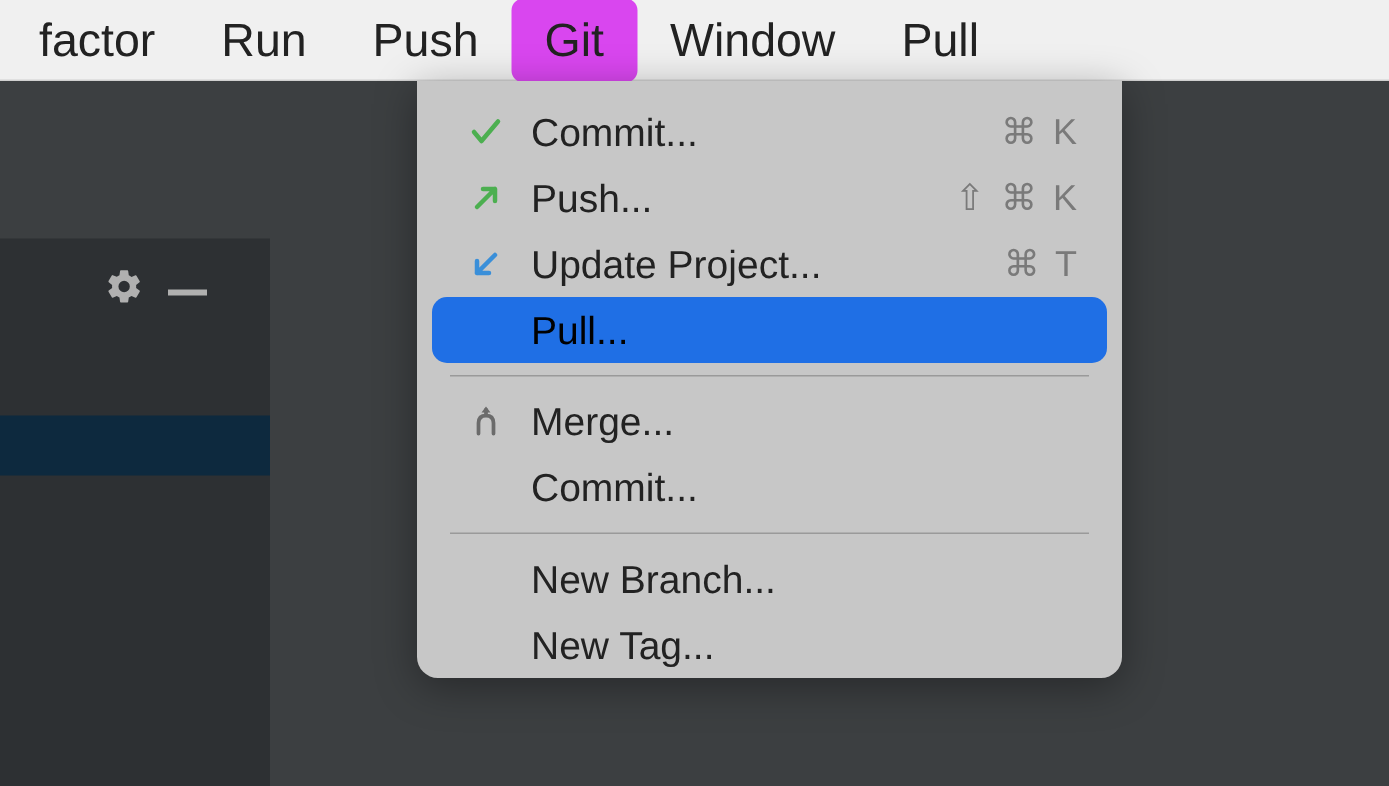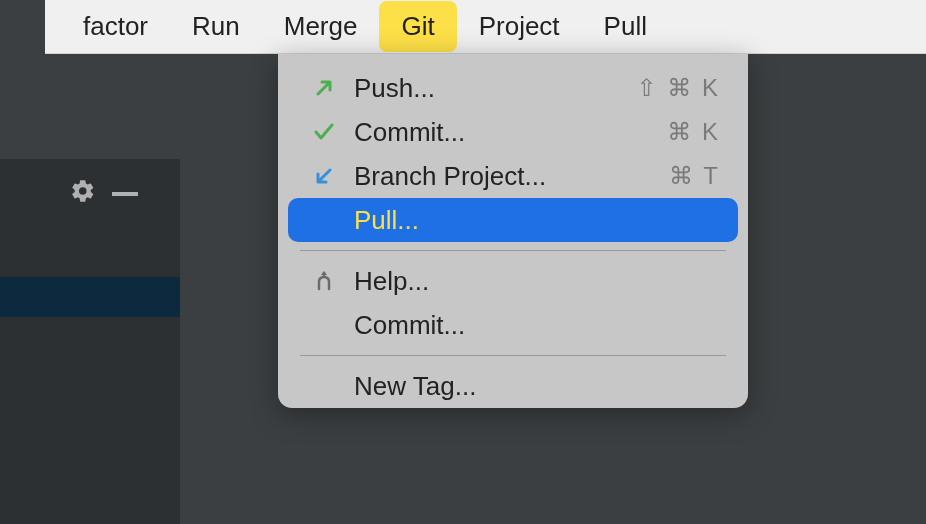--- a/index.html
+++ b/index.html
@@ -10,31 +10,30 @@
     overflow: hidden;
     position: relative;
     background: #3c3f41;
   }
   .menubar {
     height: 54px;
     background: #f0f0f0;
     border-bottom: 1px solid #d0d0d0;
     display: flex;
     align-items: center;
-    padding-left: 16px;
-    font-size: 26px;
+    padding-left: 4px;
+    font-size: 31px;
     color: #222;
-    margin-left: 45px;
   }
   .menubar-item {
     padding: 10px 22px;
     cursor: default;
   }
   .menubar-item.active {
-    background: #fde047;
+    background: #d946ef;
     border-radius: 8px;
   }
   .dark-area {
     position: absolute;
     top: 54px;
     left: 0;
     right: 0;
     bottom: 0;
     background: #3c3f41;
   }
@@ -90,21 +89,21 @@
     display: flex;
     align-items: center;
     height: 44px;
     padding: 0 18px 0 22px;
     gap: 16px;
     margin: 0 10px;
     border-radius: 10px;
   }
   .menu-item.highlight {
     background: #1f6fe5;
-    color: #fde047;
+    color: #000000;
     justify-content: center;
   }
   .menu-item .icon {
     width: 28px;
     display: flex;
     align-items: center;
     justify-content: center;
     flex-shrink: 0;
   }
   .menu-item .label {
@@ -123,23 +122,23 @@
   }
   .menu-item.noicon .icon { width: 28px; }
   
 </style>
 </head>
 <body>
 
 <div class="menubar" id="menubar">
     <div class="menubar-item">factor</div>
     <div class="menubar-item">Run</div>
-    <div class="menubar-item">Merge</div>
+    <div class="menubar-item">Push</div>
     <div class="menubar-item active">Git</div>
-    <div class="menubar-item">Project</div>
+    <div class="menubar-item">Window</div>
     <div class="menubar-item">Pull</div>
   </div>
 
 <div class="dark-strip"></div>
 <div class="dark-area"></div>
 <div class="sidebar">
   <div class="sidebar-hl"></div>
 </div>
 
 <div class="gear-minus">
@@ -150,60 +149,64 @@
   </span>
   <span>
     <div class="minus-svg"></div>
   </span>
 </div>
 
 <div class="dropdown" id="dropdown">
     <div class="menu-item">
       <span class="icon">
         <svg width="24" height="24" viewBox="0 0 24 24">
+          <path d="M4 12 L9 18 L20 5" stroke="#4caf50" stroke-width="3" fill="none" stroke-linecap="round" stroke-linejoin="round"></path>
+        </svg>
+      </span>
+      <span class="label">Commit...</span>
+      <span class="shortcut">⌘ K</span>
+    </div>
+    <div class="menu-item">
+      <span class="icon">
+        <svg width="24" height="24" viewBox="0 0 24 24">
           <path d="M6 18 L18 6 M10 6 H18 V14" stroke="#4caf50" stroke-width="3" fill="none" stroke-linecap="round" stroke-linejoin="round"></path>
         </svg>
       </span>
       <span class="label">Push...</span>
       <span class="shortcut">⇧ ⌘ K</span>
     </div>
     <div class="menu-item">
       <span class="icon">
         <svg width="24" height="24" viewBox="0 0 24 24">
-          <path d="M4 12 L9 18 L20 5" stroke="#4caf50" stroke-width="3" fill="none" stroke-linecap="round" stroke-linejoin="round"></path>
-        </svg>
-      </span>
-      <span class="label">Commit...</span>
-      <span class="shortcut">⌘ K</span>
-    </div>
-    <div class="menu-item">
-      <span class="icon">
-        <svg width="24" height="24" viewBox="0 0 24 24">
           <path d="M18 6 L6 18 M6 10 V18 H14" stroke="#3a8fd9" stroke-width="3" fill="none" stroke-linecap="round" stroke-linejoin="round"></path>
         </svg>
       </span>
-      <span class="label">Branch Project...</span>
+      <span class="label">Update Project...</span>
       <span class="shortcut">⌘ T</span>
     </div>
     <div class="menu-item highlight noicon">
       <span class="icon"></span>
       <span class="label">Pull...</span>
     </div>
     <div class="separator"></div>
     <div class="menu-item">
       <span class="icon">
         <svg width="24" height="24" viewBox="0 0 24 24">
           <path d="M7 20 V13 Q7 8 12 8 M17 20 V13 Q17 8 12 8 M12 8 V4" stroke="#6b6b6b" stroke-width="2.5" fill="none" stroke-linecap="round"></path>
           <path d="M12 2 L9 6 H15 Z" fill="#6b6b6b"></path>
         </svg>
       </span>
-      <span class="label">Help...</span>
+      <span class="label">Merge...</span>
     </div>
     <div class="menu-item noicon">
       <span class="icon"></span>
       <span class="label">Commit...</span>
     </div>
     <div class="separator"></div>
     <div class="menu-item noicon">
       <span class="icon"></span>
+      <span class="label">New Branch...</span>
+    </div>
+    <div class="menu-item noicon">
+      <span class="icon"></span>
       <span class="label">New Tag...</span>
     </div>
   </div>
 
 </body></html>

